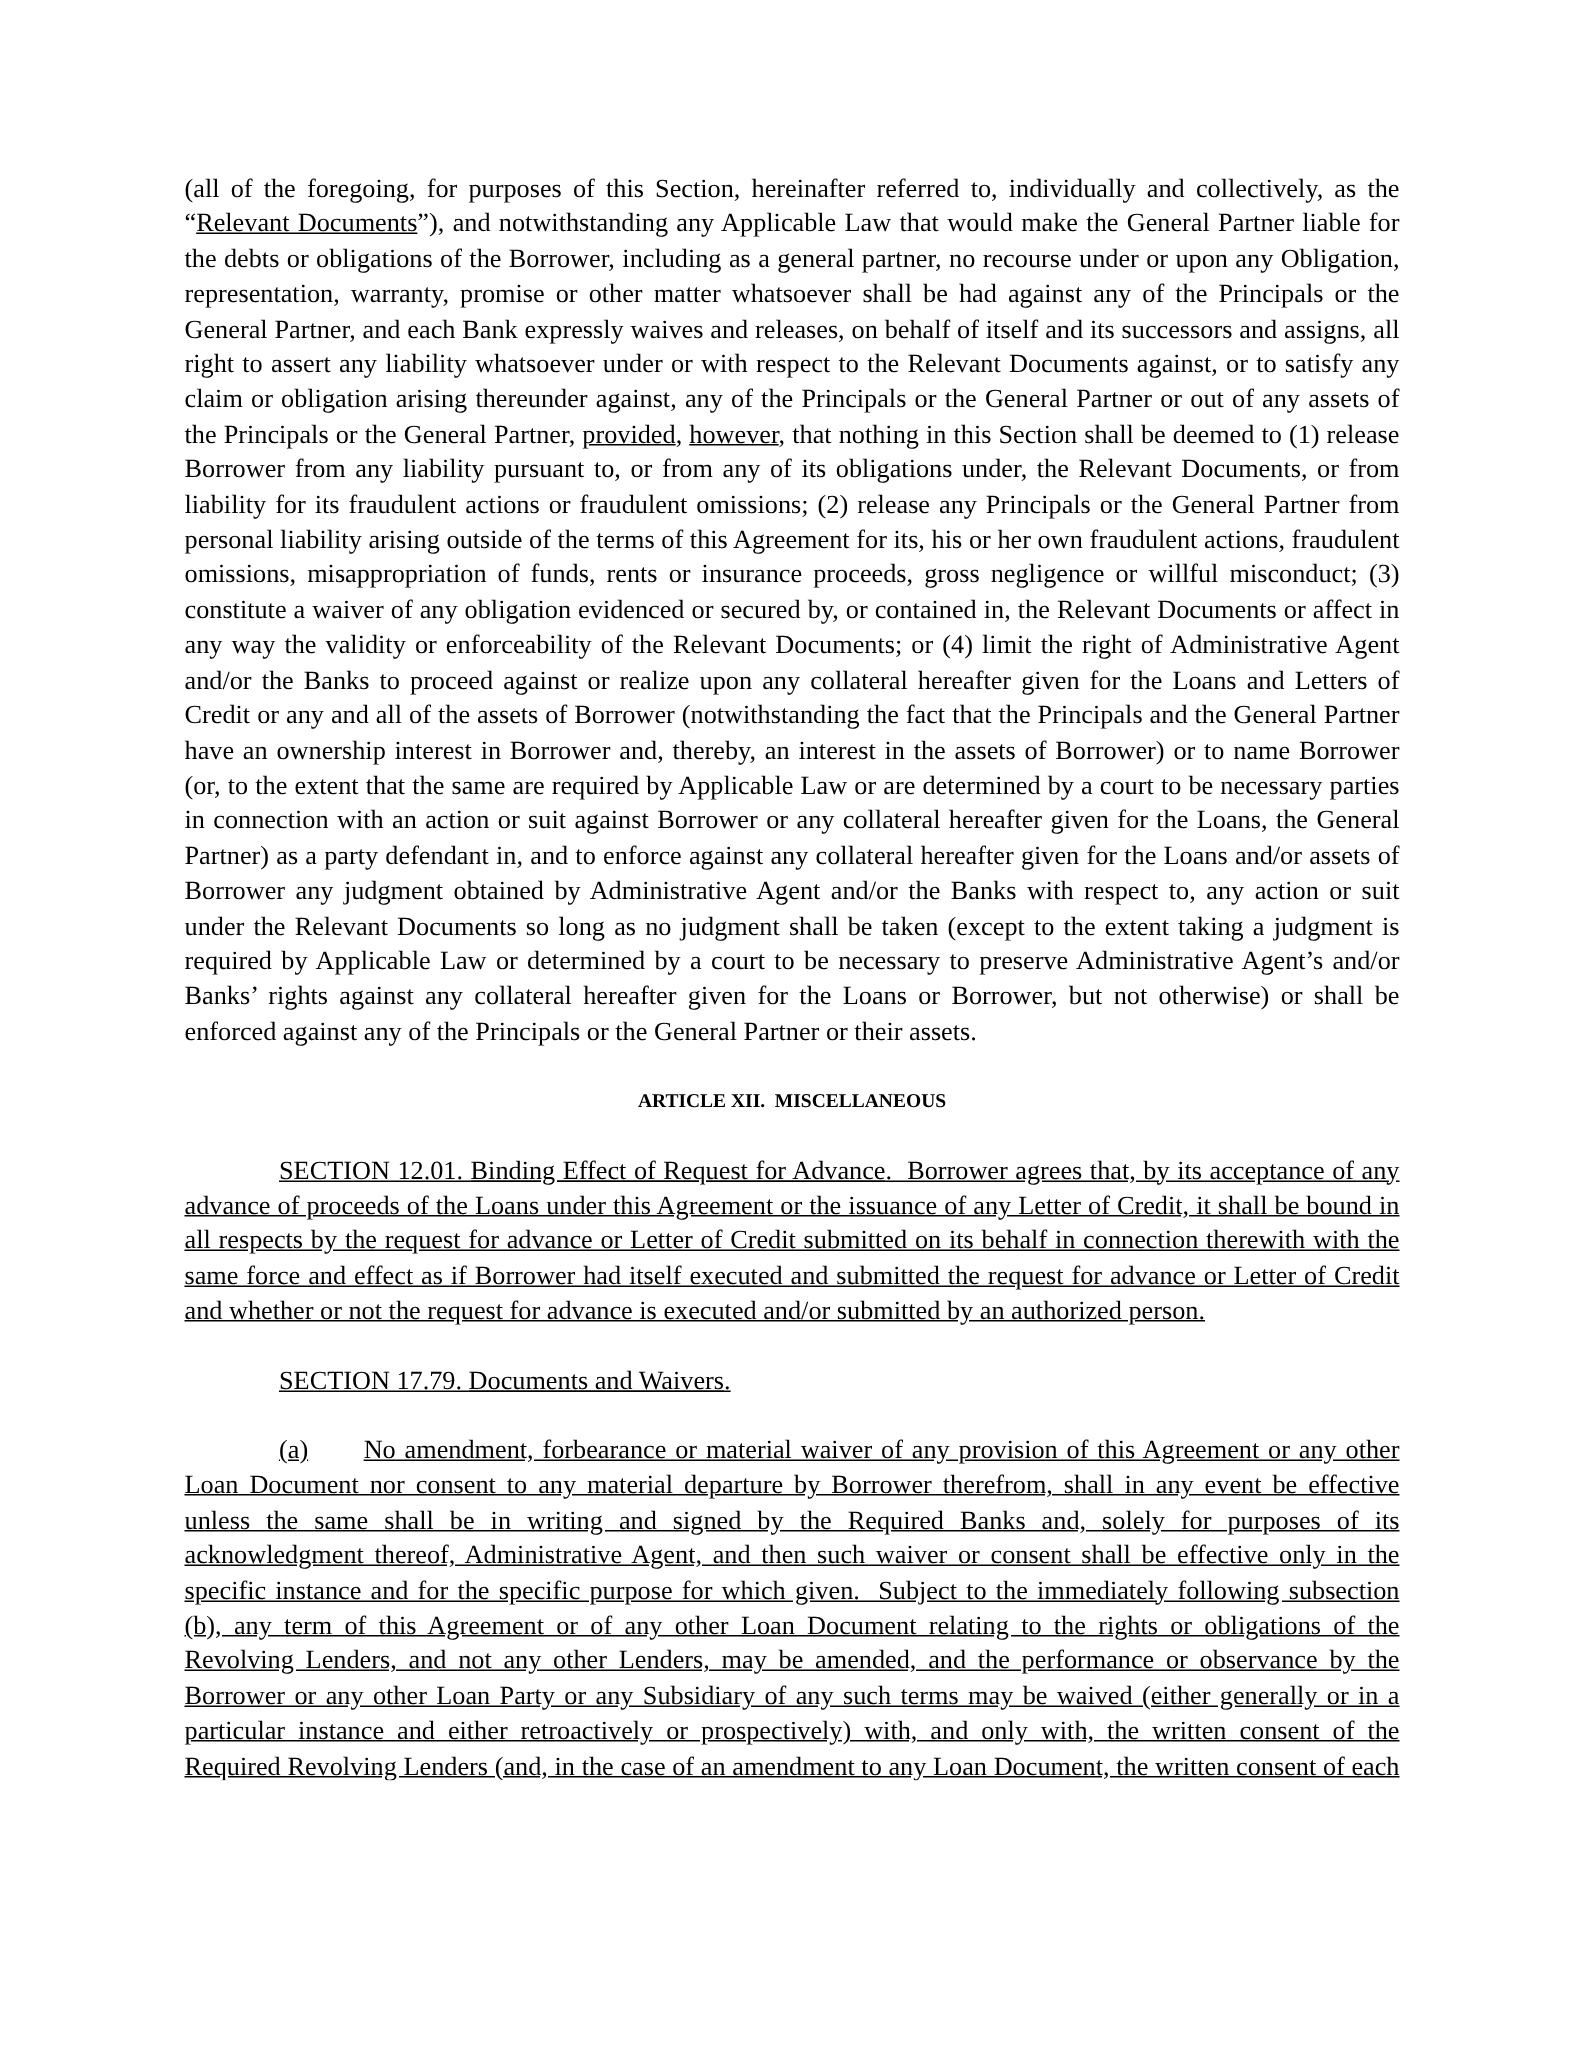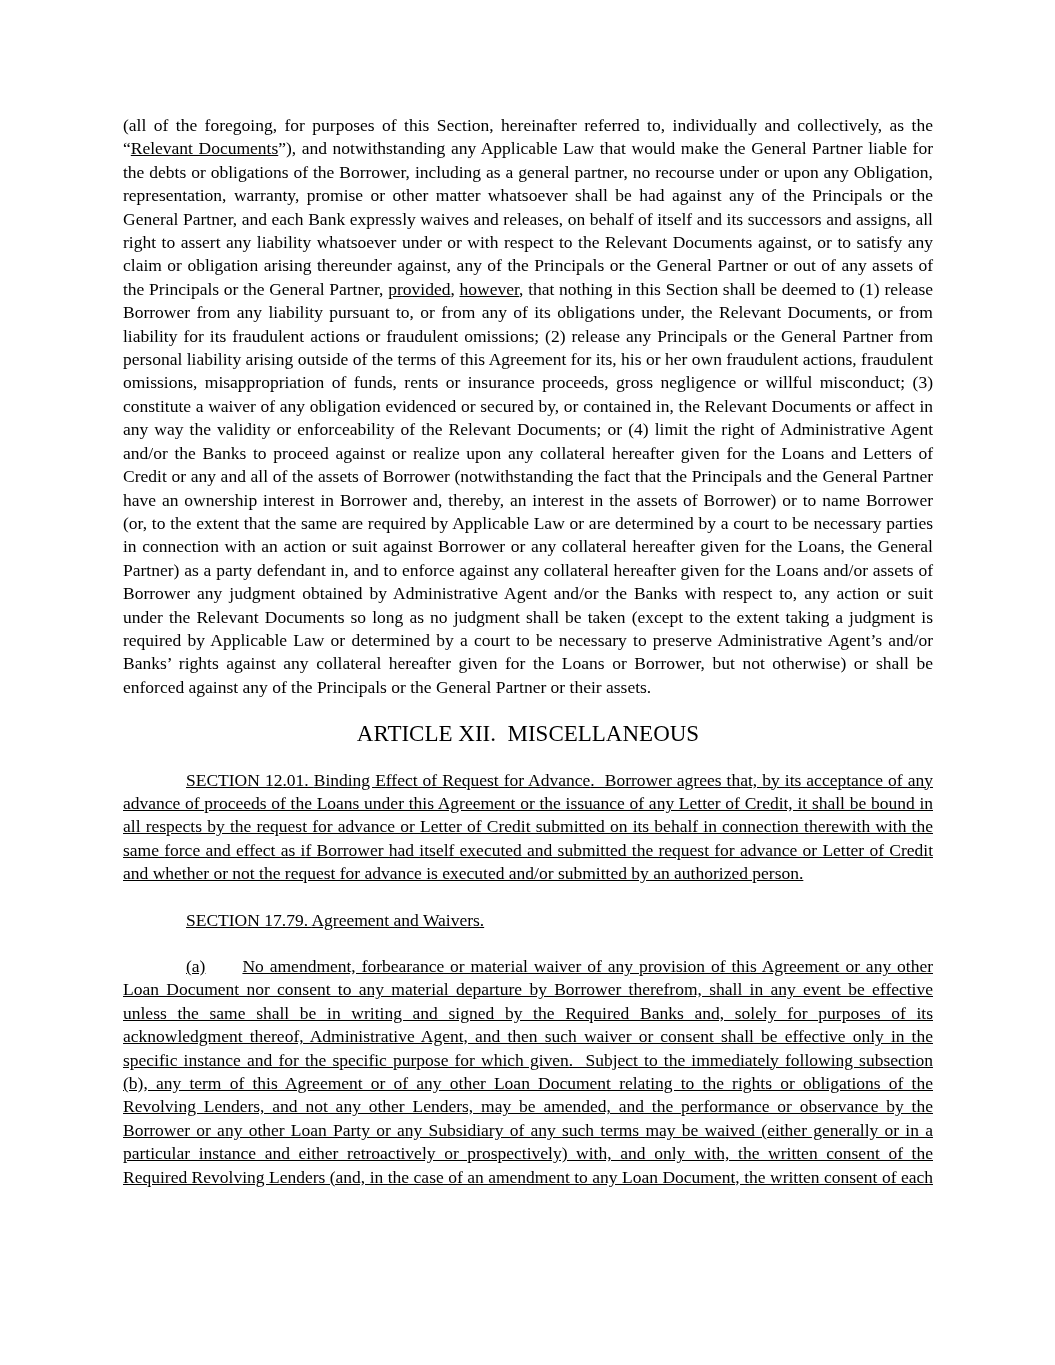--- a/index.html
+++ b/index.html
@@ -28,22 +28,22 @@
     font-size: 17.5px;
     line-height: 23.4px;
     text-align: justify;
   }
   .para.indent {
     text-indent: 63px;
     text-decoration: underline;
   }
   .heading {
     margin: 0 0 23px 0;
-    font-size: 23px;
-    font-weight: normal;
+    font-size: 13px;
+    font-weight: bold;
     line-height: 23.4px;
     text-align: center;
   }
   .u {
     text-decoration: underline;
   }
   .tab {
     display: inline-block;
     width: 37px;
   }
@@ -63,20 +63,20 @@
 
 <div class="page">
   <div class="content">
 
     <p class="para"><span>(all of the foregoing, for purposes of this Section, hereinafter referred to, individually and collectively, as the “</span><span class="u">Relevant Documents</span><span>”), and notwithstanding any Applicable Law that would make the General Partner liable for the debts or obligations of the Borrower, including as a general partner, no recourse under or upon any Obligation, representation, warranty, promise or other matter whatsoever shall be had against any of the Principals or the General Partner, and each Bank expressly waives and releases, on behalf of itself and its successors and assigns, all right to assert any liability whatsoever under or with respect to the Relevant Documents against, or to satisfy any claim or obligation arising thereunder against, any of the Principals or the General Partner or out of any assets of the Principals or the General Partner, </span><span class="u">provided</span><span>, </span><span class="u">however</span><span>, that nothing in this Section shall be deemed to (1) release Borrower from any liability pursuant to, or from any of its obligations under, the Relevant Documents, or from liability for its fraudulent actions or fraudulent omissions; (2) release any Principals or the General Partner from personal liability arising outside of the terms of this Agreement for its, his or her own fraudulent actions, fraudulent omissions, misappropriation of funds, rents or insurance proceeds, gross negligence or willful misconduct; (3) constitute a waiver of any obligation evidenced or secured by, or contained in, the Relevant Documents or affect in any way the validity or enforceability of the Relevant Documents; or (4) limit the right of Administrative Agent and/or the Banks to proceed against or realize upon any collateral hereafter given for the Loans and Letters of Credit or any and all of the assets of Borrower (notwithstanding the fact that the Principals and the General Partner have an ownership interest in Borrower and, thereby, an interest in the assets of Borrower) or to name Borrower (or, to the extent that the same are required by Applicable Law or are determined by a court to be necessary parties in connection with an action or suit against Borrower or any collateral hereafter given for the Loans, the General Partner) as a party defendant in, and to enforce against any collateral hereafter given for the Loans and/or assets of Borrower any judgment obtained by Administrative Agent and/or the Banks with respect to, any action or suit under the Relevant Documents so long as no judgment shall be taken (except to the extent taking a judgment is required by Applicable Law or determined by a court to be necessary to preserve Administrative Agent’s and/or Banks’ rights against any collateral hereafter given for the Loans or Borrower, but not otherwise) or shall be enforced against any of the Principals or the General Partner or their assets.</span></p>
 
     <p class="heading">ARTICLE XII.&nbsp; MISCELLANEOUS</p>
 
     <p class="para indent"><span>SECTION 12.01. </span><span class="u">Binding Effect of Request for Advance</span><span>.&nbsp; Borrower agrees that, by its acceptance of any advance of proceeds of the Loans under this Agreement or the issuance of any Letter of Credit, it shall be bound in all respects by the request for advance or Letter of Credit submitted on its behalf in connection therewith with the same force and effect as if Borrower had itself executed and submitted the request for advance or Letter of Credit and whether or not the request for advance is executed and/or submitted by an authorized person.</span></p>
 
-    <p class="para indent"><span>SECTION 17.79. </span><span class="u">Agreement and Waivers</span><span>.</span></p>
+    <p class="para indent"><span>SECTION 17.79. </span><span class="u">Documents and Waivers</span><span>.</span></p>
 
     <p class="para indent"><span>(a)</span><span class="tab"></span><span>No amendment, forbearance or material waiver of any provision of this Agreement or any other Loan Document nor consent to any material departure by Borrower therefrom, shall in any event be effective unless the same shall be in writing and signed by the Required Banks and, solely for purposes of its acknowledgment thereof, Administrative Agent, and then such waiver or consent shall be effective only in the specific instance and for the specific purpose for which given.&nbsp; Subject to the immediately following subsection (b), any term of this Agreement or of any other Loan Document relating to the rights or obligations of the Revolving Lenders, and not any other Lenders, may be amended, and the performance or observance by the Borrower or any other Loan Party or any Subsidiary of any such terms may be waived (either generally or in a particular instance and either retroactively or prospectively) with, and only with, the written consent of the Required Revolving Lenders (and, in the case of an amendment to any Loan Document, the written consent of each Loan Party a party thereto). Subject to the immediately following subsection (b), any term of this Agreement or of any other Loan Document relating to the rights or</span></p>
 
   </div>
 
   <div class="footer">- 90 -</div>
 </div>
 
 </body></html>

